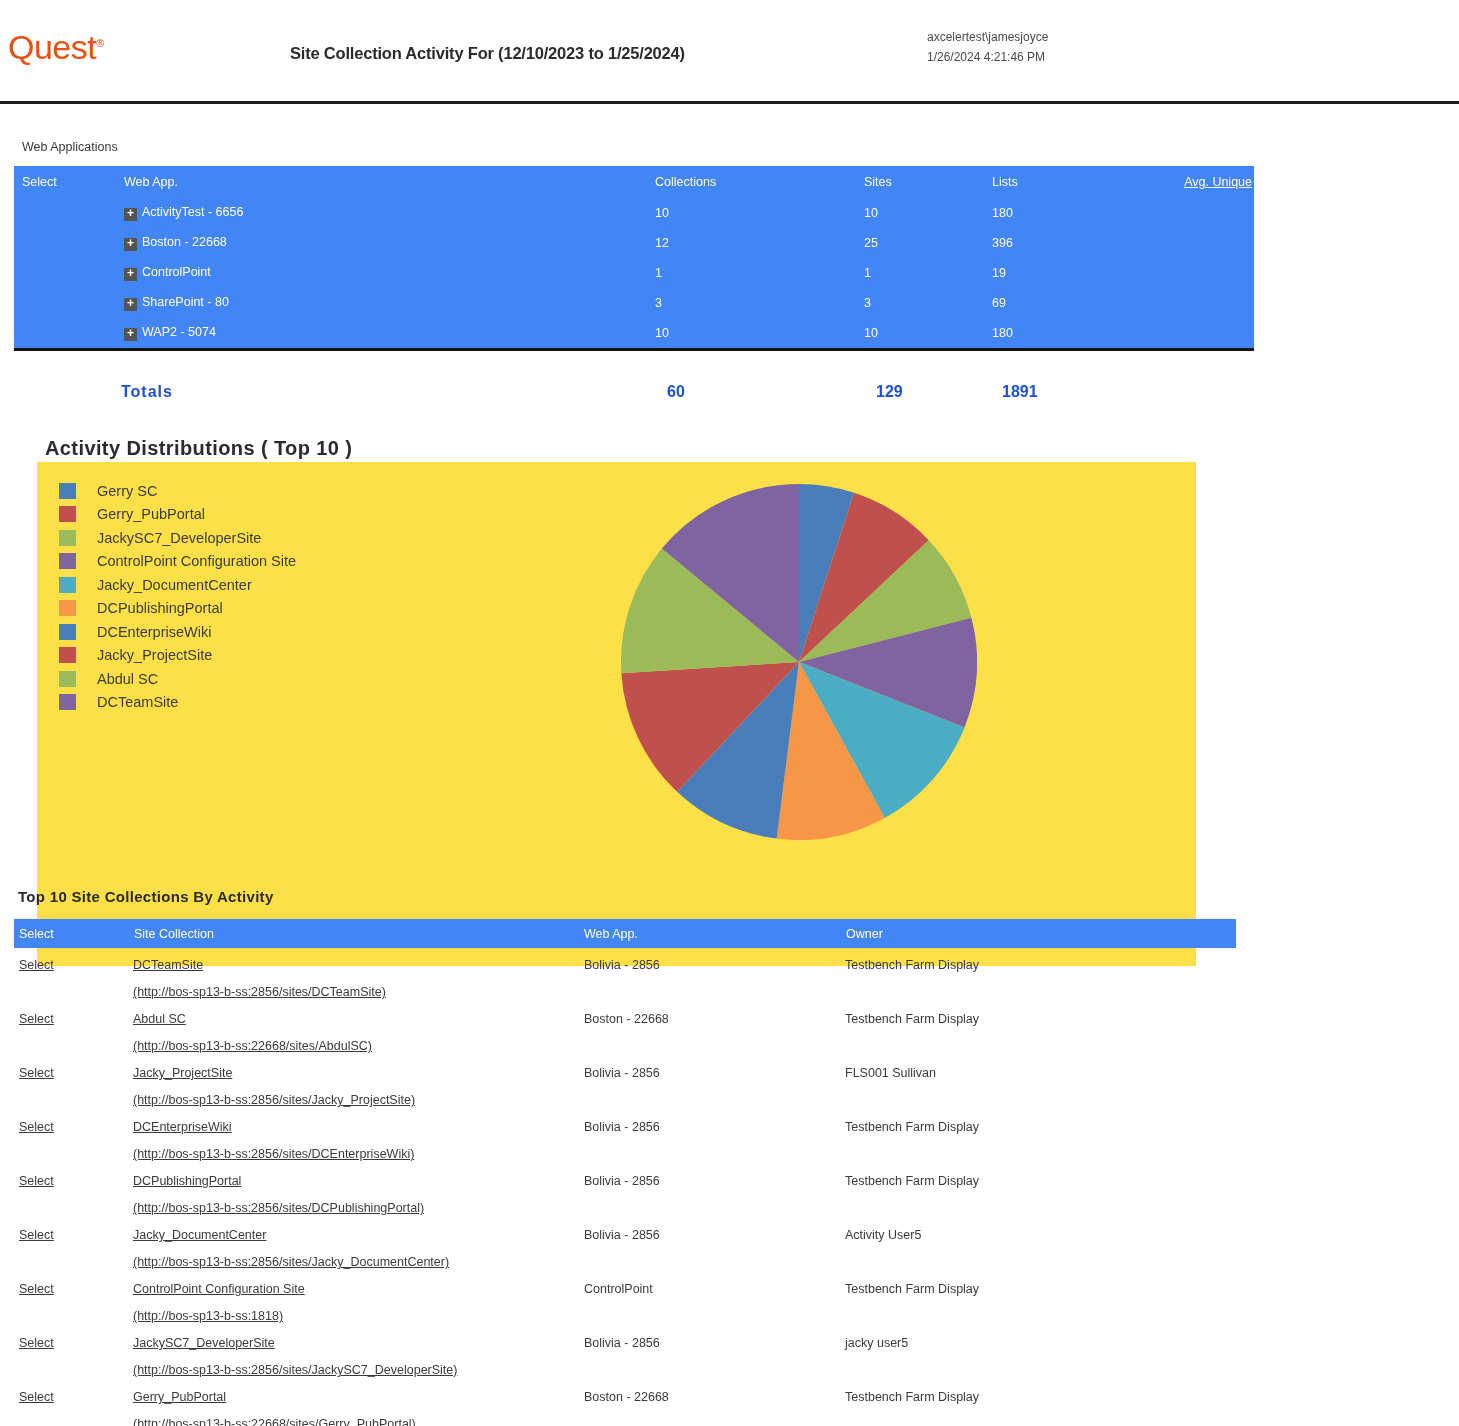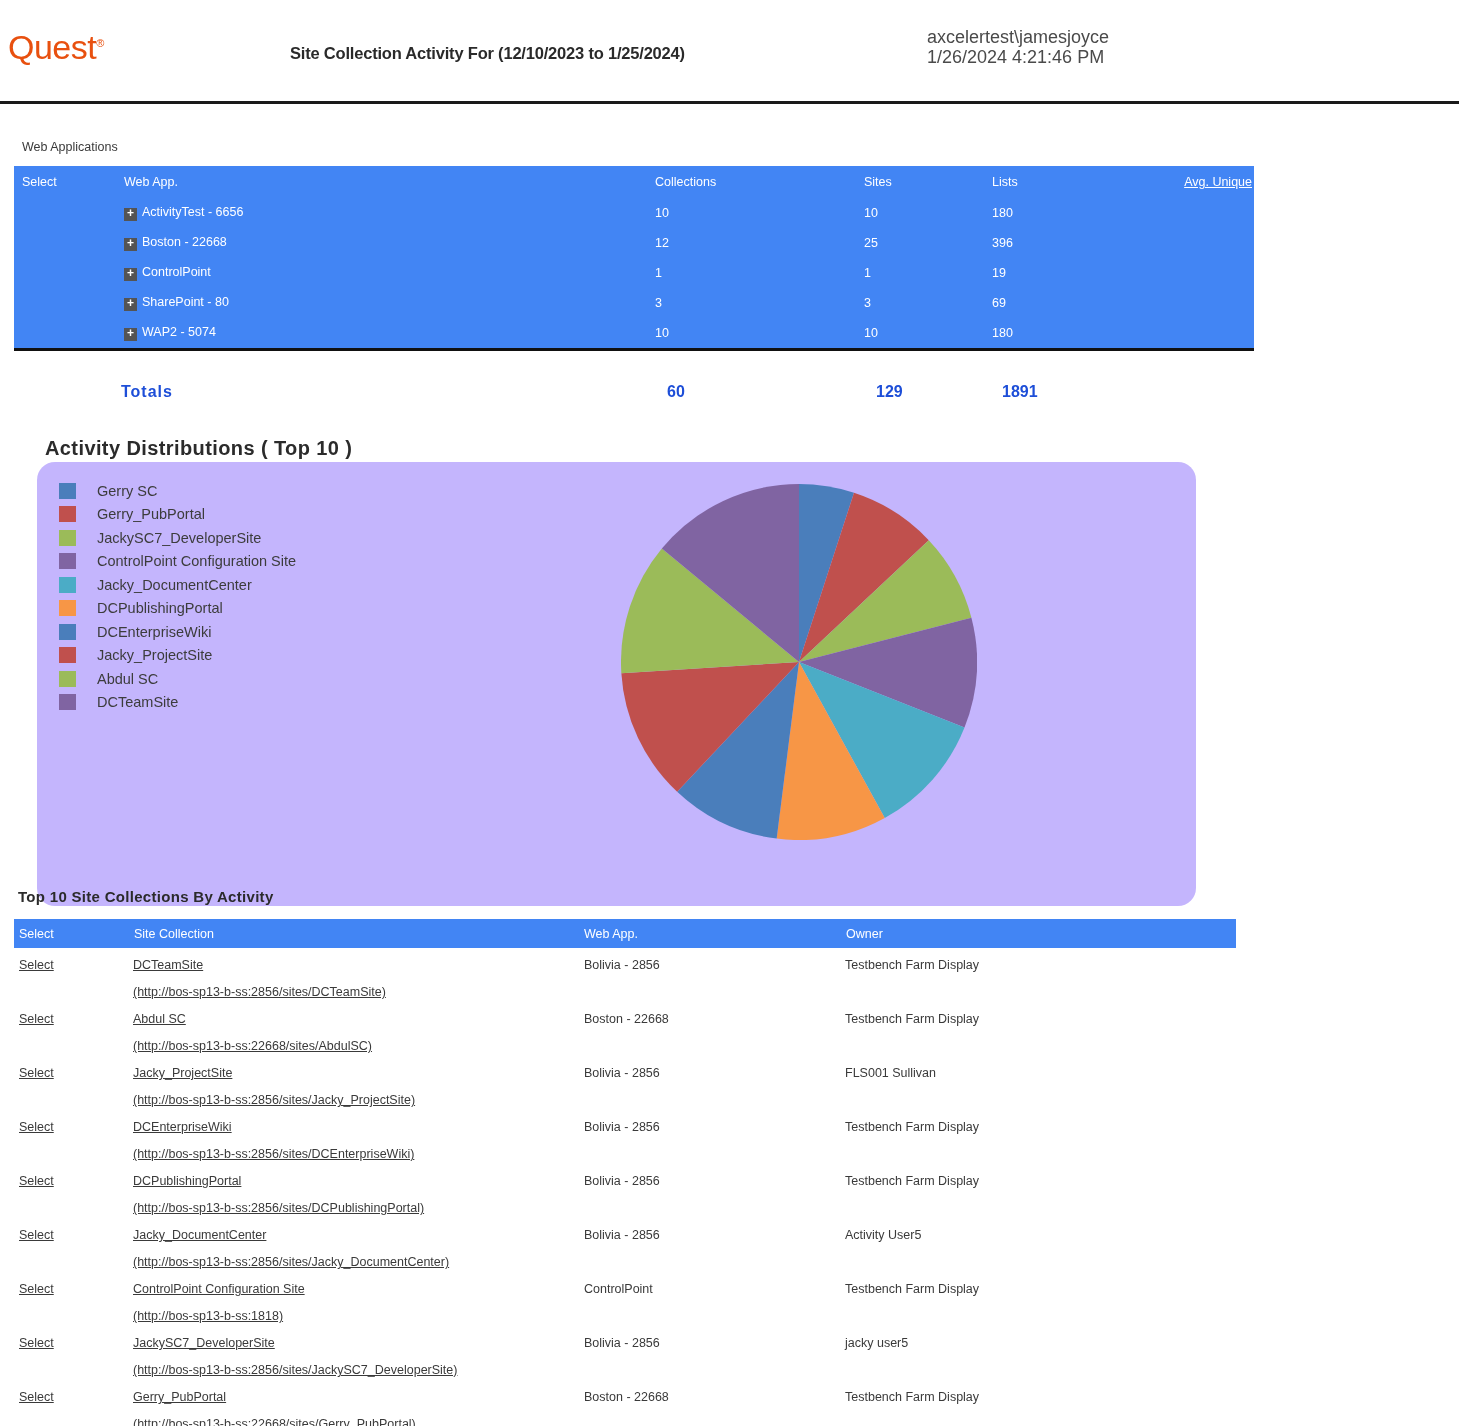--- a/index.html
+++ b/index.html
@@ -40,21 +40,21 @@
     position: absolute;
     left: 290px; top: 44px;
     font-size: 16.5px;
     font-weight: bold;
     color: #2a2a2a;
     letter-spacing: -0.2px;
   }
   .user-block {
     position: absolute;
     left: 927px; top: 27px;
-    font-size: 18px;
+    font-size: 12px;
     color: #4a4a4a;
     line-height: 20px;
   }
 
   
   .section-label {
     position: absolute;
     font-size: 12.5px;
     color: #3a3a3a;
   }
@@ -114,23 +114,22 @@
     position: absolute;
     left: 45px; top: 437px;
     font-size: 20px;
     font-weight: bold;
     color: #2b2b2b;
     letter-spacing: 0.4px;
   }
   .chart-panel {
     position: absolute;
     left: 37px; top: 462px;
-    width: 1159px; height: 444px;
-    background: #c4b5fd;
-    border-radius: 18px;
+    width: 1159px; height: 504px;
+    background: #fde047;
   }
   .legend {
     position: absolute;
     left: 22px; top: 17px;
   }
   .legend-item {
     display: flex;
     align-items: center;
     height: 23.5px;
   }

